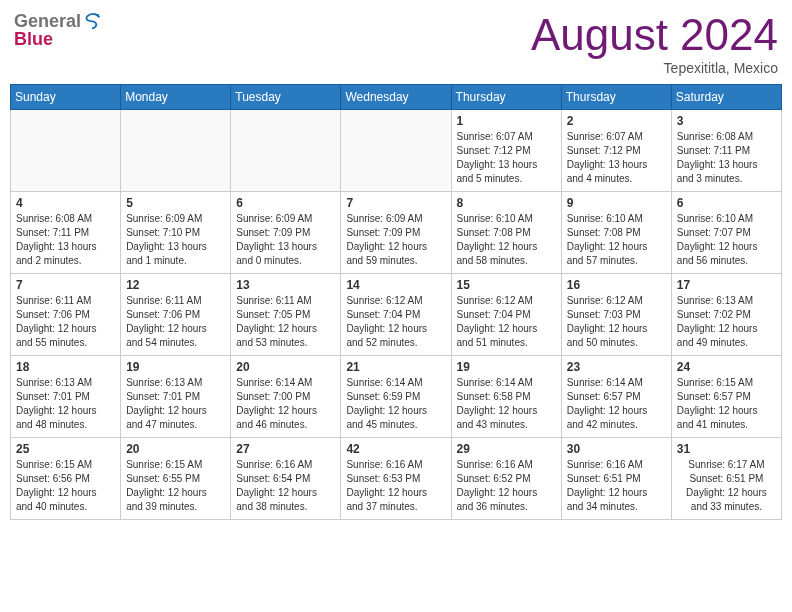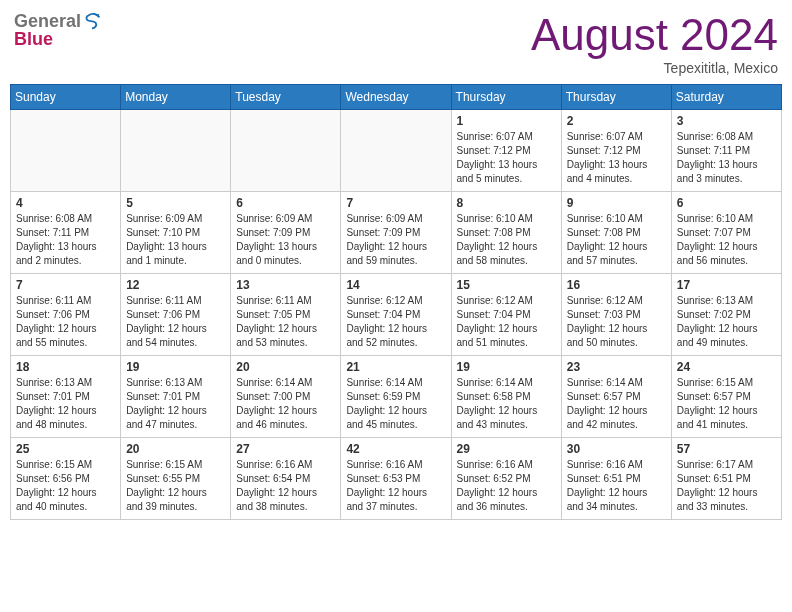--- a/index.html
+++ b/index.html
@@ -349,21 +349,21 @@
 and 36 minutes.</div>
         </td>
         <td>
           <span class="day-num">30</span>
           <div class="day-info" style="white-space: pre-line;">Sunrise: 6:16 AM
 Sunset: 6:51 PM
 Daylight: 12 hours
 and 34 minutes.</div>
         </td>
         <td>
-          <span class="day-num">57</span>
-          <div class="day-info" style="white-space: pre-line;">Sunrise: 6:17 AM
+          <span class="day-num">31</span>
+          <div class="day-info" style="white-space: pre-line; text-align: center;">Sunrise: 6:17 AM
 Sunset: 6:51 PM
 Daylight: 12 hours
 and 33 minutes.</div>
         </td>
       </tr>
     </tbody>
 </table>
 
 </body></html>

